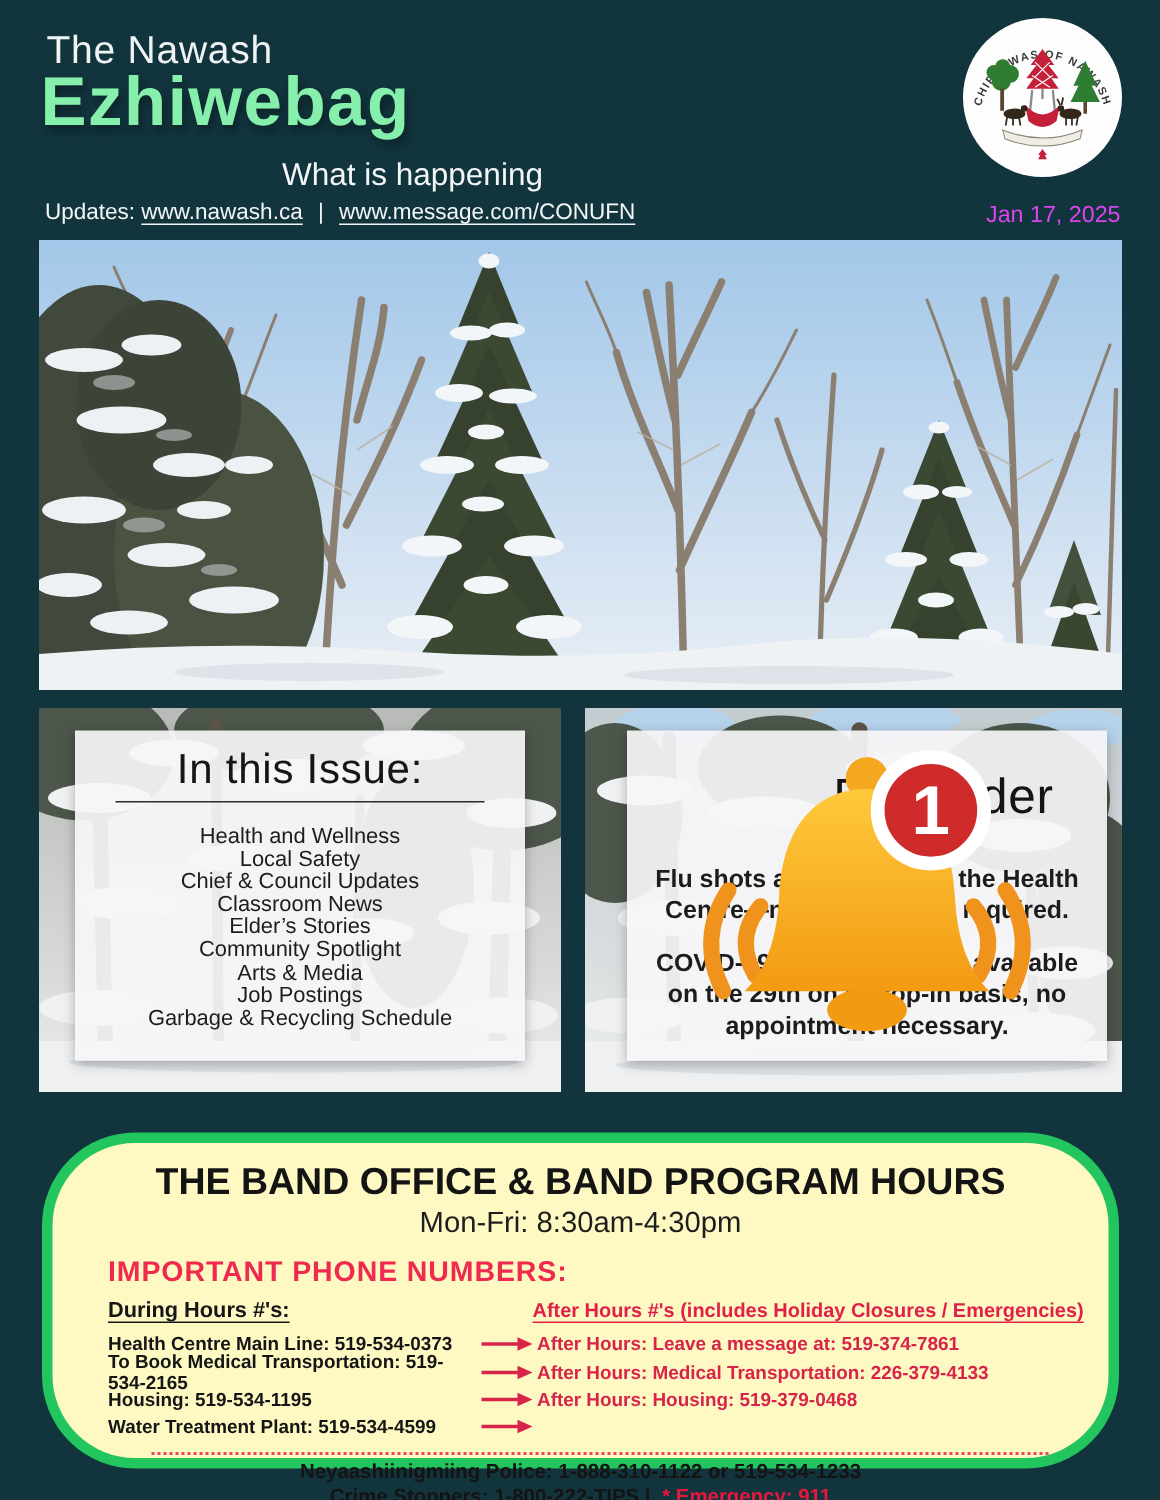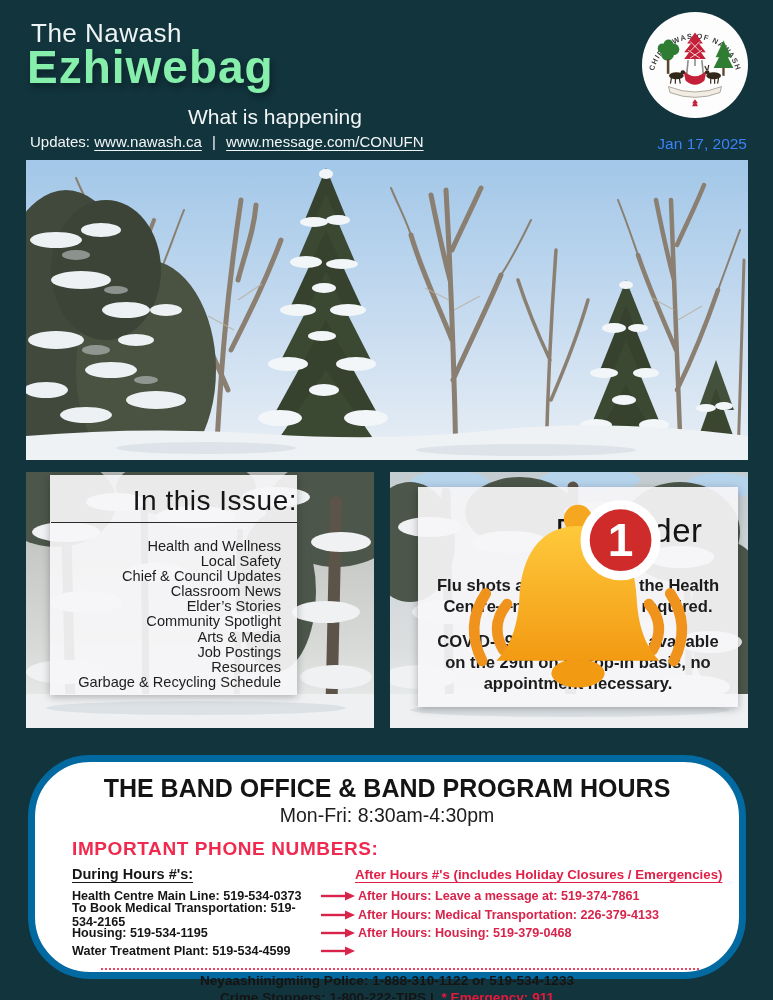--- a/index.html
+++ b/index.html
@@ -13,47 +13,47 @@
   .page{position:absolute;inset:0;background:#12343d;}
 
   
   .kicker{position:absolute;left:31px;top:18px;font-size:26px;font-weight:400;color:#eef4f4;letter-spacing:.5px;}
   .title{position:absolute;left:27px;top:40px;font-size:46px;font-weight:800;color:#86efac;letter-spacing:1px;
          text-shadow:2px 4px 6px rgba(0,0,0,.35);}
   .subtitle{position:absolute;left:188px;top:105px;font-size:21px;color:#f2f6f6;}
   .updates{position:absolute;left:30px;top:133px;font-size:15px;color:#f2f6f6;}
   .updates a{color:#f2f6f6;text-decoration:underline;text-underline-offset:3px;}
   .updates .sep{margin:0 6px;}
-  .issue-date{position:absolute;right:26px;top:135px;font-size:15.5px;color:#3b82f6;}
+  .issue-date{position:absolute;right:26px;top:135px;font-size:15.5px;color:#d946ef;}
   .logo-wrap{position:absolute;left:641px;top:11px;width:108px;height:108px;}
 
   
   .photo-main{position:absolute;left:26px;top:160px;width:722px;height:300px;display:block;}
   .panel{position:absolute;top:472px;height:256px;overflow:hidden;}
   .panel svg{position:absolute;inset:0;width:100%;height:100%;}
   .panel-left{left:26px;width:348px;}
   .panel-right{left:390px;width:358px;}
 
   
   .overlay-box{position:absolute;background:rgba(246,245,247,.93);box-shadow:0 2px 8px rgba(0,0,0,.28);}
-  .issue-box{left:24px;top:3px;width:247px;height:220px;text-align:right;color:#1b1b1b;}
+  .issue-box{left:24px;top:15px;width:300px;height:220px;text-align:center;color:#1b1b1b;}
   .issue-title{font-size:28px;font-weight:500;margin-top:10px;letter-spacing:.5px;color:#161616;}
   .issue-divider{width:246px;border:0;border-top:1.6px solid #2a2a2a;margin:5px auto 7px auto;}
   .issue-list{list-style:none;margin:16px;padding:0;font-size:14.6px;font-weight:500;line-height:15.1px;color:#1d1d1d;}
 
   .reminder-box{left:28px;top:15px;width:320px;height:220px;color:#191919;}
   .bell-row{display:flex;align-items:center;justify-content:center;margin-top:8px;gap:18px;}
   .bell-wrap{width:84px;height:72px;}
   .reminder-title{font-size:33px;font-weight:500;color:#141414;letter-spacing:.5px;}
   .reminder-text{font-size:16.6px;font-weight:600;line-height:21px;text-align:center;margin:8px 10px 0 10px;color:#1c1c1c;}
   .reminder-text.second{margin-top:14px;}
 
   
   .hours-box{position:absolute;left:28px;top:755px;width:718px;height:224px;
-             background:#ffffff;border:7px solid #0369a1;border-radius:62px;box-sizing:border-box;}
+             background:#fef9c3;border:7px solid #22c55e;border-radius:62px;box-sizing:border-box;}
   .hours-inner{position:absolute;inset:0;padding-top:12px;}
   .hours-title{text-align:center;font-size:25px;font-weight:800;color:#141414;letter-spacing:0;}
   .hours-sub{text-align:center;font-size:19.5px;font-weight:500;color:#1d1d1d;margin-top:1px;}
   .imp-heading{margin:11px 0 6px 37px;font-size:19px;font-weight:800;color:#f0294f;letter-spacing:.6px;}
   .cols{margin:0 14px 0 37px;}
   .col-head-row{display:flex;align-items:baseline;margin-bottom:5px;}
   .during-head{width:283px;font-size:14.5px;font-weight:800;color:#161616;text-decoration:underline;text-underline-offset:3px;}
   .after-head{flex:1;font-size:13.3px;font-weight:800;color:#e02049;text-decoration:underline;text-underline-offset:3px;}
   .phone-row{display:flex;align-items:center;height:18.4px;}
   .during-cell{width:248px;font-size:12.6px;font-weight:700;color:#151515;}
@@ -280,21 +280,20 @@
       <hr class="issue-divider">
       <ul class="issue-list">
         <li>Health and Wellness</li>
         <li>Local Safety</li>
         <li>Chief &amp; Council Updates</li>
         <li>Classroom News</li>
         <li>Elder’s Stories</li>
         <li>Community Spotlight</li>
         <li>Arts &amp; Media</li>
         <li>Job Postings</li>
-        <li>Resources</li>
         <li>Garbage &amp; Recycling Schedule</li>
       </ul>
     </div>
   </div>
 
   <div class="panel panel-right">
     <svg viewBox="0 0 358 256" preserveAspectRatio="none">
       <defs>
         <linearGradient id="pbgR" x1="0" x2="0" y1="0" y2="1">
           <stop offset="0" stop-color="#c3ccd0"></stop>

